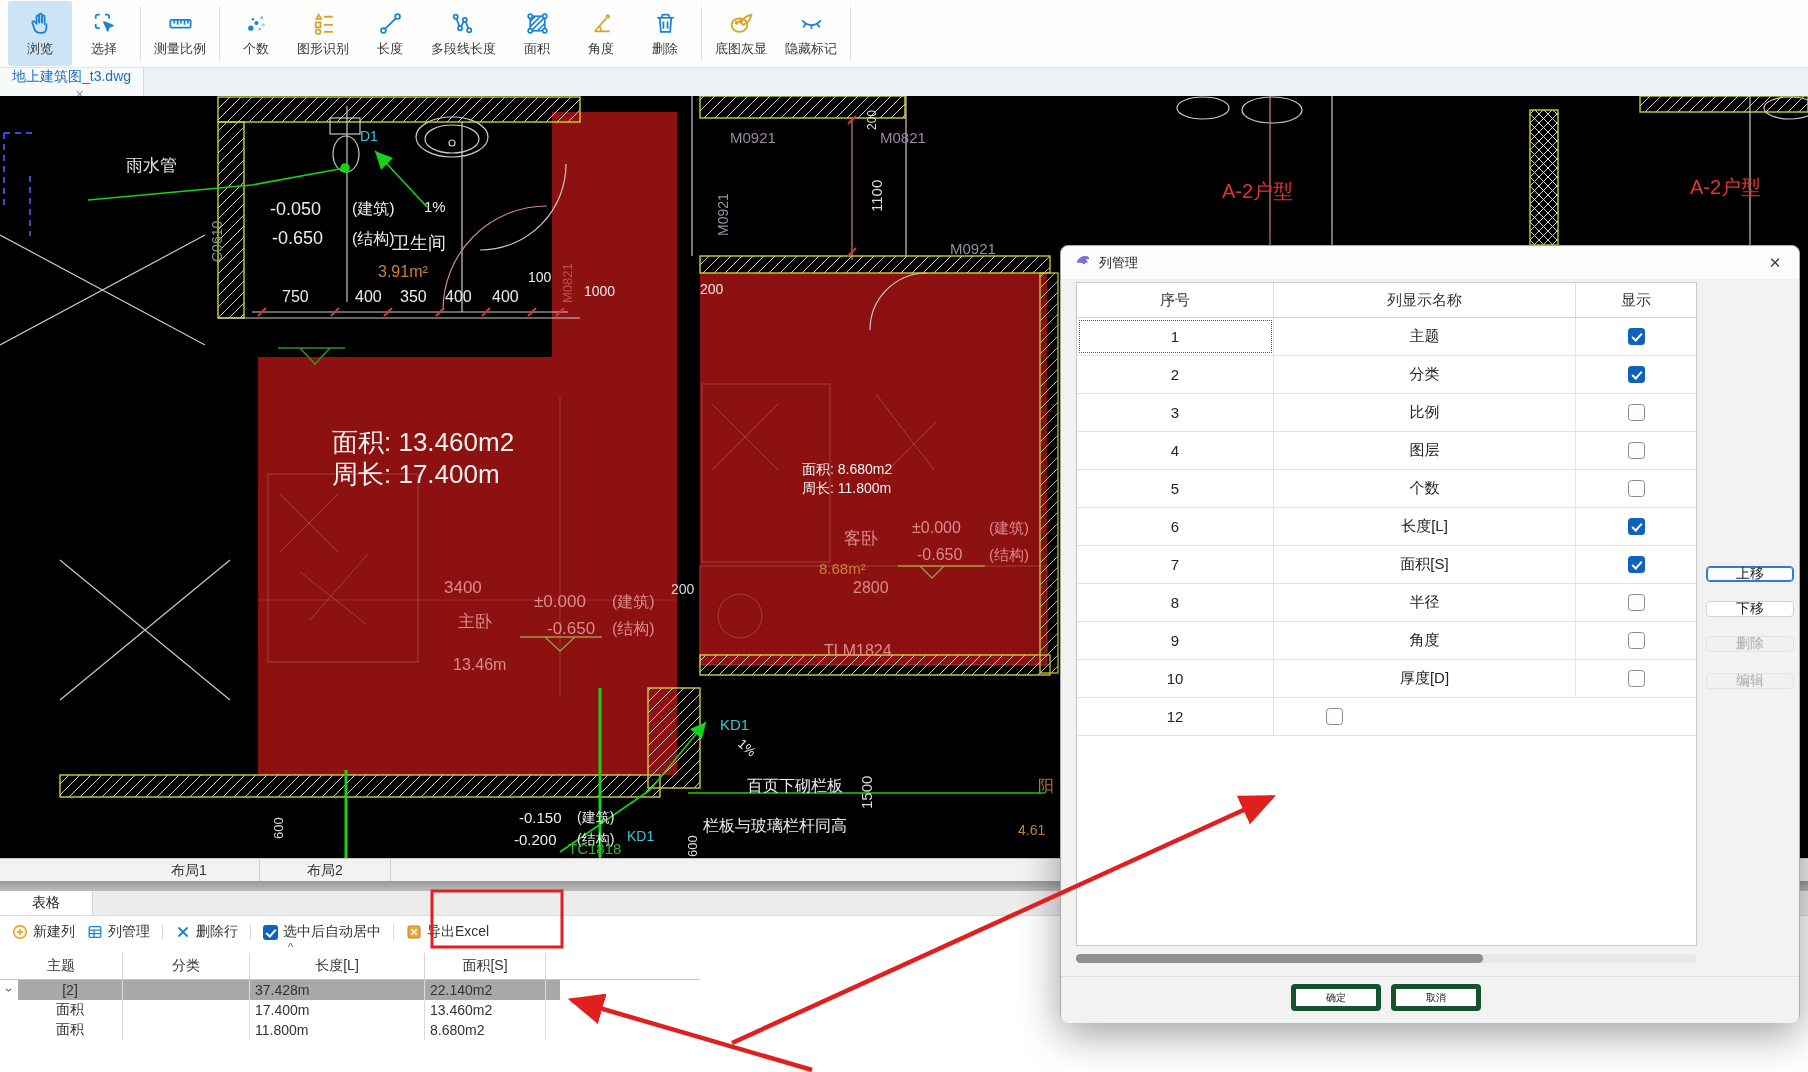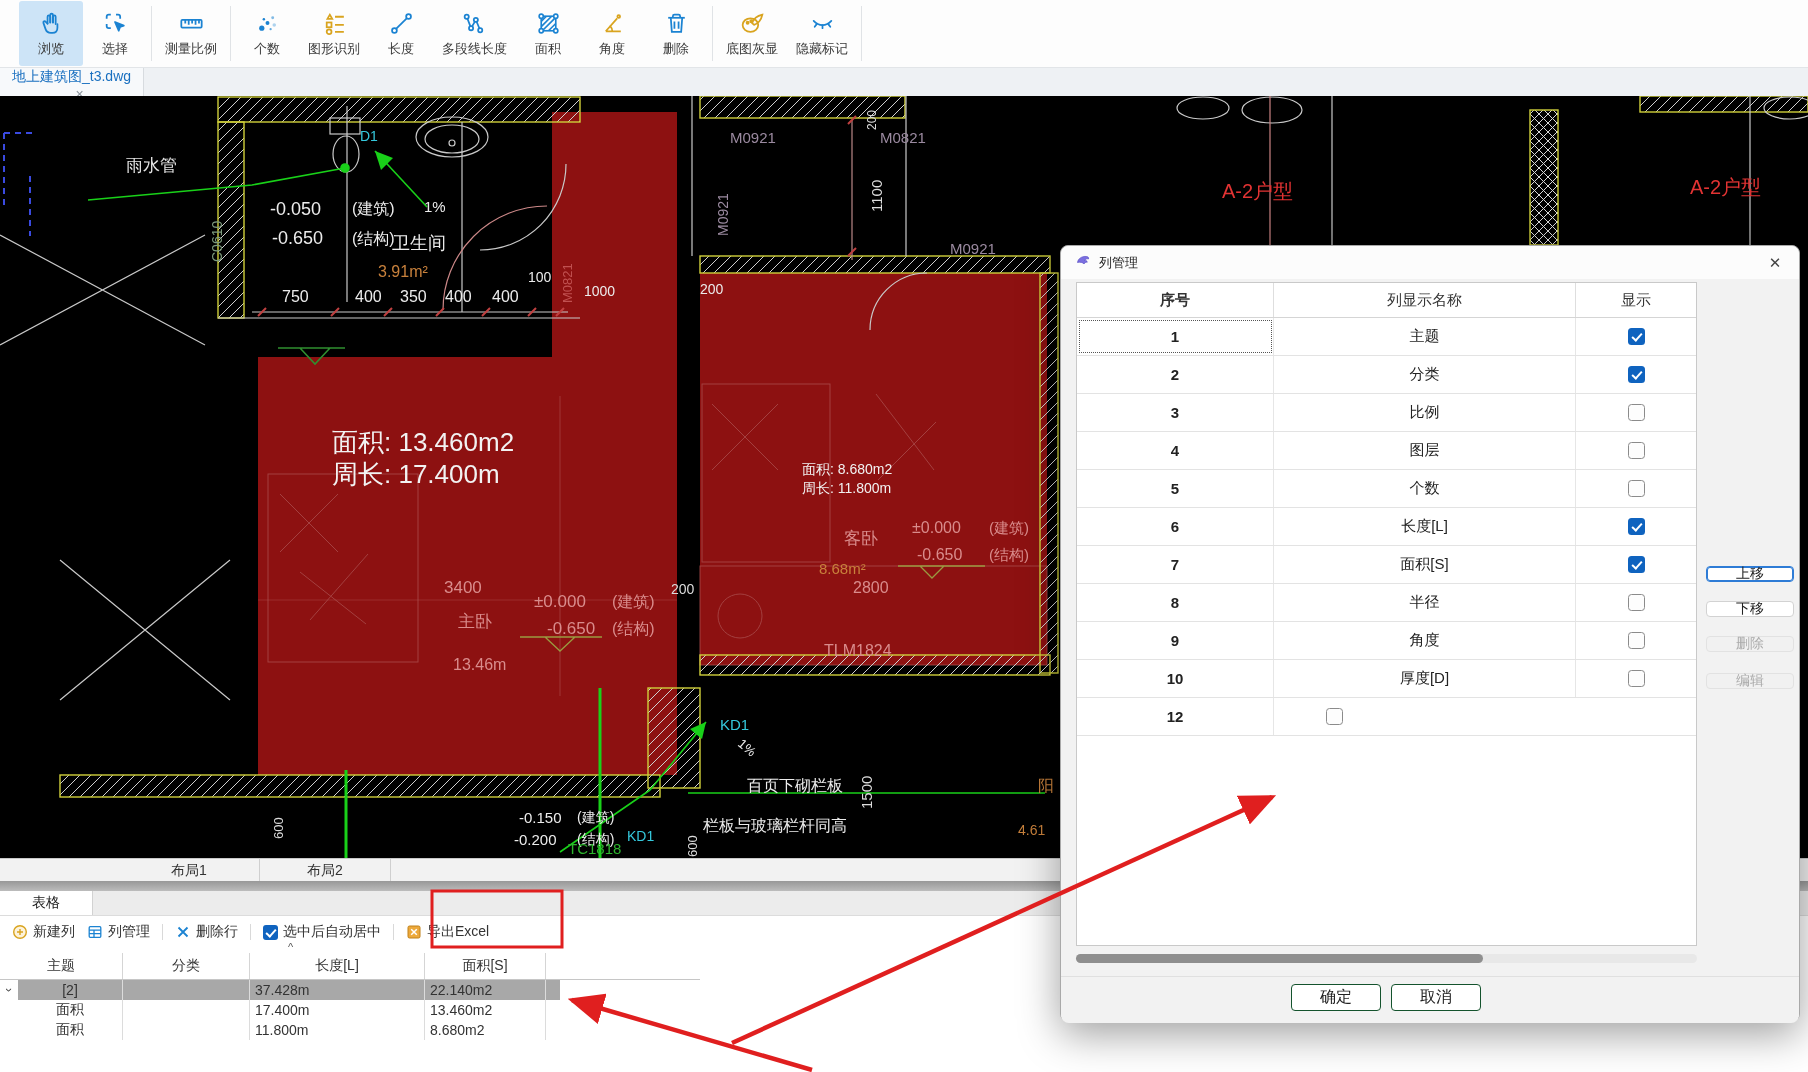--- a/index.html
+++ b/index.html
@@ -1,21 +1,21 @@
 <!DOCTYPE html>
 <html><head>
 <meta charset="utf-8">
 <style>
   html,body{margin:0;padding:0;}
   body{width:1808px;height:1072px;overflow:hidden;position:relative;background:#fff;
        font-family:"Liberation Sans","DejaVu Sans",sans-serif;color:#333;}
 
   
   #main-toolbar{position:absolute;left:0;top:0;width:1808px;height:68px;background:#fdfdfd;
-    border-bottom:1px solid #e2e5e8;display:flex;align-items:stretch;padding-left:19px;box-sizing:border-box;}
+    border-bottom:1px solid #e2e5e8;display:flex;align-items:stretch;padding-left:8px;box-sizing:border-box;}
   .tb-item{display:flex;flex-direction:column;align-items:center;justify-content:center;gap:3px;
     padding:0 9px;min-width:46px;cursor:pointer;border-radius:3px;margin:1px 0;}
   .tb-item.selected{background:#cde4f7;}
   .tb-icon{width:27px;height:27px;}
   .tb-icon svg{width:27px;height:27px;display:block;}
   .tb-label{font-size:13px;color:#3a3a3a;white-space:nowrap;}
   .tb-sep{width:1px;background:#e0e3e6;margin:6px 4px;}
 
   
   #doctabs{position:absolute;left:0;top:68px;width:1808px;height:28px;background:#eef1f4;border-bottom:1px solid #d7dbdf;}
@@ -72,37 +72,37 @@
   #dlg-title{position:absolute;left:0;top:0;width:100%;height:33px;background:#fcfcfc;border-radius:8px 8px 0 0;
     display:flex;align-items:center;padding-left:14px;box-sizing:border-box;font-size:13px;color:#222;}
   #dlg-title svg{width:16px;height:16px;margin-right:8px;}
   #dlg-close{position:absolute;right:14px;top:7px;width:20px;height:20px;display:flex;align-items:center;
     justify-content:center;font-size:15px;color:#444;cursor:pointer;}
   #dlg-table{position:absolute;left:15px;top:36px;width:621px;height:664px;background:#fff;border:1px solid #c9c9c9;box-sizing:border-box;}
   .d-head{display:flex;height:34px;border-bottom:1px solid #d5d5d5;font-size:15px;color:#333;}
   .d-head .dc{display:flex;align-items:center;justify-content:center;box-sizing:border-box;border-right:1px solid #dedede;}
   .d-row{display:flex;height:37px;border-bottom:1px solid #e3e3e3;font-size:15px;color:#222;}
   .d-row .dc{display:flex;align-items:center;justify-content:center;box-sizing:border-box;border-right:1px solid #e6e6e6;}
-  .c-no{width:197px;font-weight:bold;}.c-name{width:302px;}.c-show{width:120px;border-right:none !important;}
+  .c-no{width:197px;}.c-name{width:302px;}.c-show{width:120px;border-right:none !important;}
   .d-row .c-no.focus{outline:1px dotted #555;outline-offset:-3px;}
   .dcheck{width:17px;height:17px;border-radius:3.5px;box-sizing:border-box;}
   .dcheck.on{background:#0f63bf;position:relative;}
   .dcheck.on::after{content:"";position:absolute;left:6px;top:3px;width:4px;height:8px;
     border:solid #fff;border-width:0 2px 2px 0;transform:rotate(42deg);}
   .dcheck.off{background:#fdfdfd;border:1.5px solid #8b8b8b;}
   .side-btn{position:absolute;left:645px;width:88px;height:16px;display:flex;align-items:center;justify-content:center;
     font-size:14px;background:#fff;border:1px solid #d2d2d2;border-radius:4px;color:#222;cursor:pointer;box-sizing:border-box;}
   .side-btn.focused{border:1px solid #2e7cd6;box-shadow:0 0 0 1px #2e7cd6 inset;}
   .side-btn.disabled{background:#f1f1f1;border-color:#e2e2e2;color:#ababab;cursor:default;}
   #dlg-scroll{position:absolute;left:15px;top:708px;width:621px;height:9px;background:#e8e8e8;border-radius:5px;}
   #dlg-thumb{position:absolute;left:0;top:0;width:407px;height:9px;background:#8f8f8f;border-radius:5px;}
   #dlg-footer{position:absolute;left:0;top:730px;width:100%;height:46px;border-top:1px solid #e0e0e0;
     background:#f2f2f2;border-radius:0 0 8px 8px;}
-  .ft-btn{position:absolute;top:7px;width:90px;height:27px;background:#fff;border:1px solid #14532d;border-radius:4px;
-    display:flex;align-items:center;justify-content:center;font-size:16px;color:#222;cursor:pointer;box-sizing:border-box;}
+  .ft-btn{position:absolute;top:7px;width:90px;height:27px;background:#fff;border:5px solid #14532d;border-radius:4px;
+    display:flex;align-items:center;justify-content:center;font-size:10px;color:#222;cursor:pointer;box-sizing:border-box;}
   #btn-ok{left:230px;} #btn-cancel{left:330px;}
 
   
   #annot{position:absolute;left:0;top:0;width:1808px;height:1072px;z-index:60;pointer-events:none;}
 </style>
 </head>
 <body>
 
 <div id="main-toolbar">
     <div class="tb-item selected">

